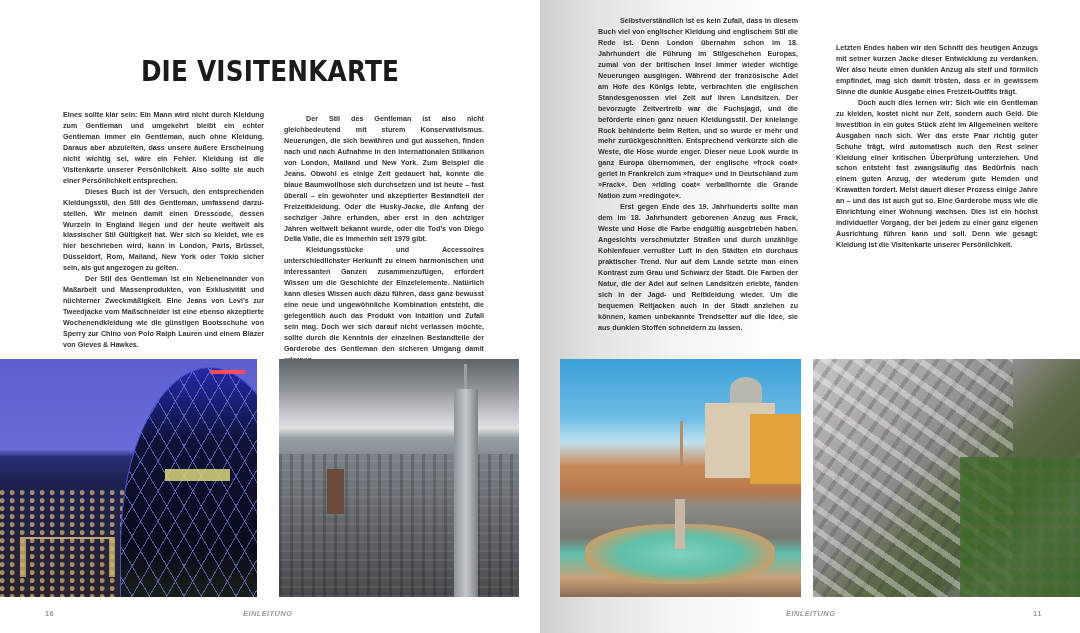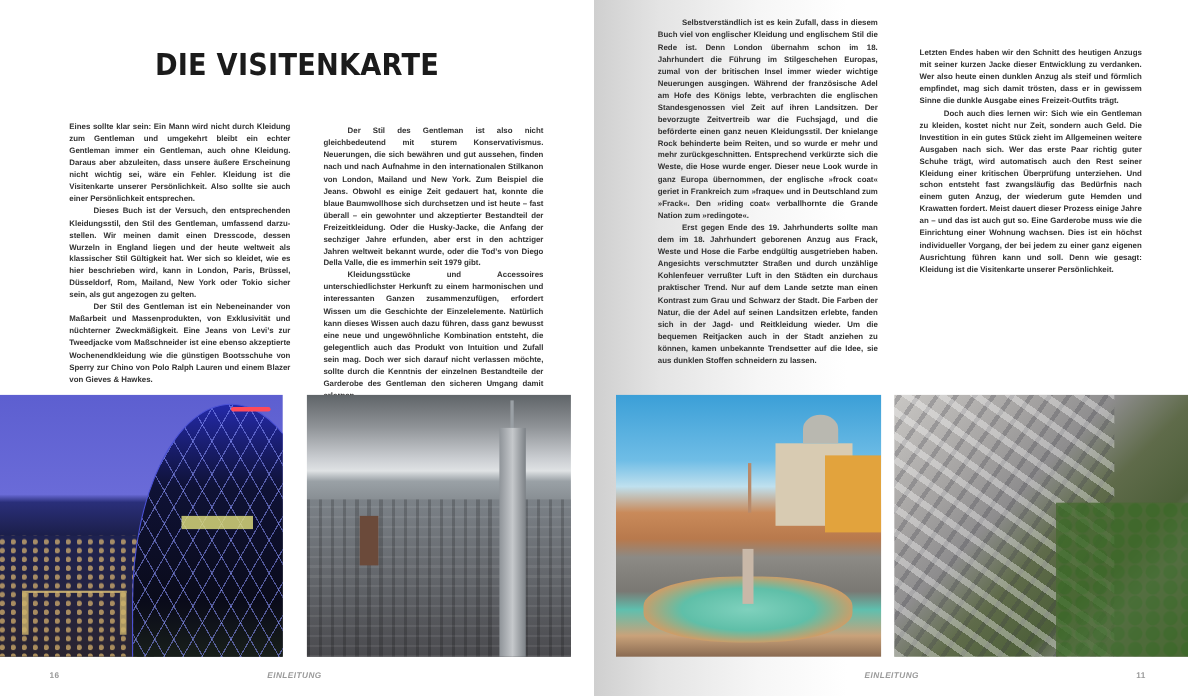--- a/index.html
+++ b/index.html
@@ -4,33 +4,33 @@
 <style>
   * { box-sizing: border-box; margin: 0; padding: 0; font-weight: bold; }
   html, body { width: 1080px; height: 633px; overflow: hidden; background: #ffffff; }
   body { position: relative; font-family: "Liberation Sans", "DejaVu Sans", sans-serif; color: #2a2a2a; }
 
   .page { position: absolute; top: 0; height: 633px; }
   .page-left { left: 0; width: 540px; background: #ffffff; }
   .page-right { left: 540px; width: 540px;
     background: linear-gradient(to right, #cfcfcf 0px, #e4e4e4 60px, #f6f6f6 150px, #ffffff 230px); }
 
-  .title { position: absolute; left: 140px; top: 45px; width: 260px; text-align: center;
+  .title { position: absolute; left: 140px; top: 57px; width: 260px; text-align: center;
     font-family: "DejaVu Sans", sans-serif; font-weight: 200; font-size: 27.5px; line-height: 29px;
     letter-spacing: 0.2px; color: #1b1b1b; font-stretch: condensed; }
   .title span { display: block; }
 
   .col { position: absolute; font-size: 7.15px; line-height: 10.95px; text-align: justify;
     color: #333; hyphens: manual; }
   .col p { text-indent: 0; }
   .col p + p { text-indent: 22px; }
   .col p.indent { text-indent: 22px; }
 
   .c1 { left: 63px; top: 110px; width: 201px; }
-  .c2 { left: 284px; top: 114px; width: 200px; margin-left: 10px; }
+  .c2 { left: 284px; top: 114px; width: 200px; }
   .c3 { left: 598px; top: 16px; width: 200px; }
   .c4 { left: 836px; top: 43px; width: 202px; }
 
   .photo { position: absolute; top: 359px; height: 238px; overflow: hidden; }
   .ph-london { left: 0; width: 257px;
     background:
       linear-gradient(to bottom, #5d5fd0 0%, #6a6bd8 38%, #2a2f7a 41%, #1a1d45 55%, #2a2a3a 80%, #1b1b2a 100%); }
   .ph-ny { left: 279px; width: 240px;
     background:
       linear-gradient(to bottom, #5f6468 0%, #8e9296 12%, #c9ccd0 24%, #dfe2e4 29%, #9aa1a6 33%, #6e7378 50%, #5d5c5e 70%, #3e3e42 100%); }

